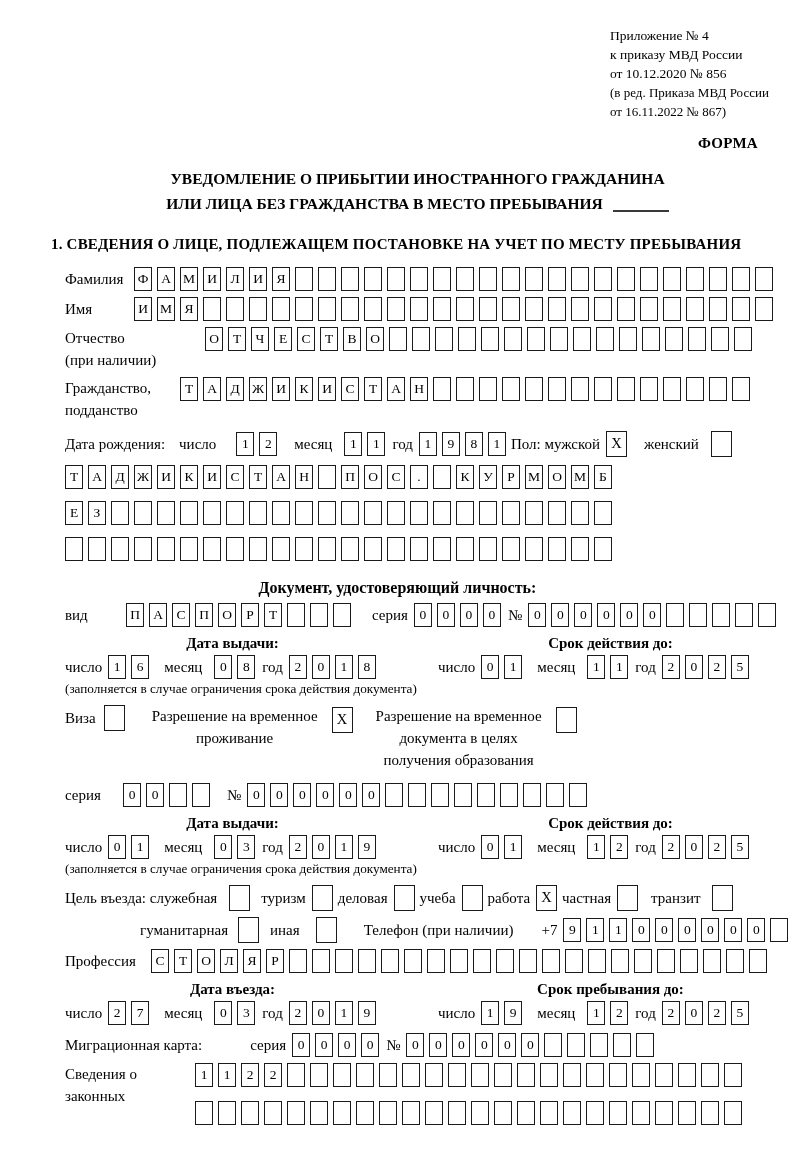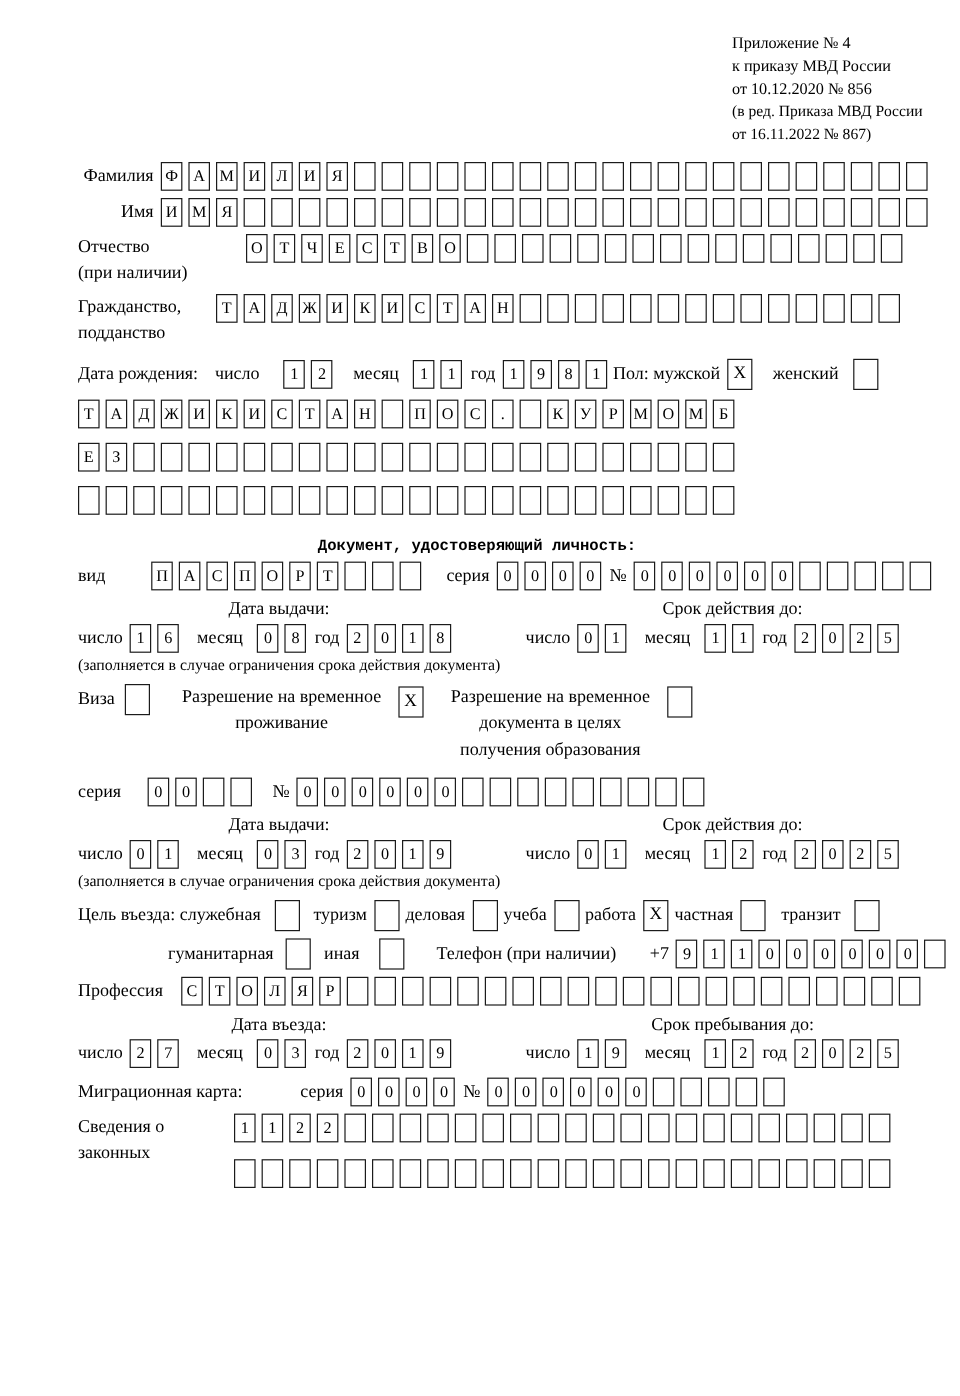--- a/index.html
+++ b/index.html
@@ -29,32 +29,32 @@
 
   .cbox {
     display: inline-block; width: 18px; height: 24px; border: 1.7px solid #1b1b1b;
     margin-right: 5px; text-align: center; font-size: 13.5px; line-height: 21px;
     background:#fff; flex: none;
   }
   .cbox.big { width: 21px; height: 26px; line-height: 23px; font-size: 14.5px; }
 
   .side-label { flex: none; line-height: 22px; }
   .side-label span { display: block; }
-  .w63  { width: 63px; text-align: right; }
+  .w63  { width: 63px; }
   .w115 { width: 115px; }
   .w140 { width: 140px; }
   .w130 { width: 130px; }
   .stack { display: flex; flex-direction: column; }
   .stack .boxes { margin-bottom: 6px; }
 
-  .docheader { text-align: center; font-weight: bold; margin: 4px 60px 6px 0; font-size: 13px; font-family: Liberation Mono, monospace; }
+  .docheader { text-align: center; font-weight: bold; margin: 4px 60px 6px 0; font-size: 16px; }
 
   .dateblock { display: flex; margin-top: 8px; }
   .dategroup { }
-  .dategroup .ghead { text-align: center; margin-bottom: 3px; }
+  .dategroup .ghead { text-align: center; margin-bottom: 3px; font-weight: bold; }
   .dategroup .boxes { display: flex; align-items: center; }
   .dg-left { width: 335px; margin-right: 38px; }
   .dg-right { width: 345px; }
   .fineprint { font-size: 13.2px; }
   .note-right { text-align: left; margin: 2px 48px 8px 0; }
 
   .textline { margin-top: 6px; margin-bottom: 4px; line-height: 24px; }
 
   .resid-row { align-items: flex-start; margin-top: 4px; }
   .centered { text-align: center; line-height: 22px; }
@@ -68,22 +68,28 @@
 <div class="page">
 
   <div class="annex">
     <div>Приложение № 4</div>
     <div>к приказу МВД России</div>
     <div>от 10.12.2020 № 856</div>
     <div class="small">(в ред. Приказа МВД России</div>
     <div class="small">от 16.11.2022 № 867)</div>
   </div>
 
-
-
+  <div class="forma">ФОРМА</div>
+
+  <div class="title">
+    <div>УВЕДОМЛЕНИЕ О ПРИБЫТИИ ИНОСТРАННОГО ГРАЖДАНИНА</div>
+    <div><span>ИЛИ ЛИЦА БЕЗ ГРАЖДАНСТВА В МЕСТО ПРЕБЫВАНИЯ</span><span class="title-underline"></span></div>
+  </div>
+
+  <div class="sec-heading">1. СВЕДЕНИЯ О ЛИЦЕ, ПОДЛЕЖАЩЕМ ПОСТАНОВКЕ НА УЧЕТ ПО МЕСТУ ПРЕБЫВАНИЯ</div>
 
   <div class="rows">
 
     <div class="row">
       <span class="lbl w63">Фамилия</span>
       <span class="boxes">
           <span class="boxes">
             <span class="cbox">Ф</span>
             <span class="cbox">А</span>
             <span class="cbox">М</span>

